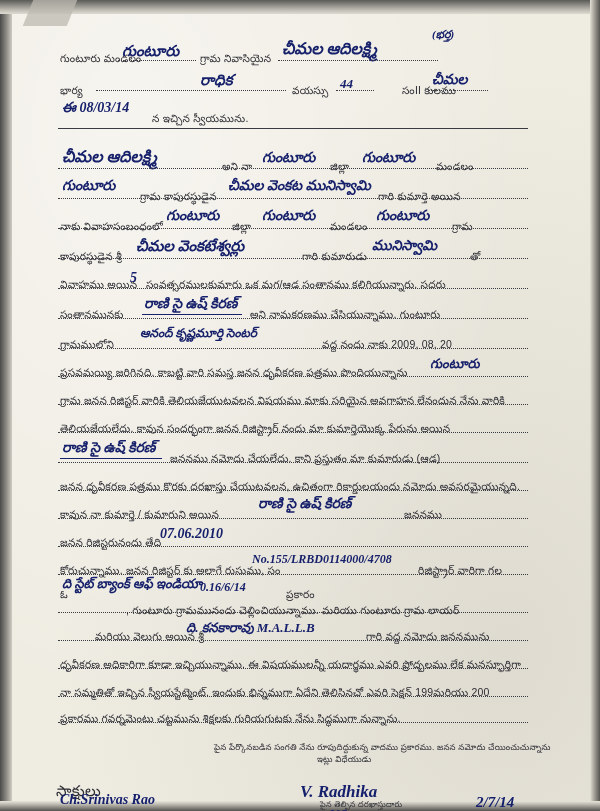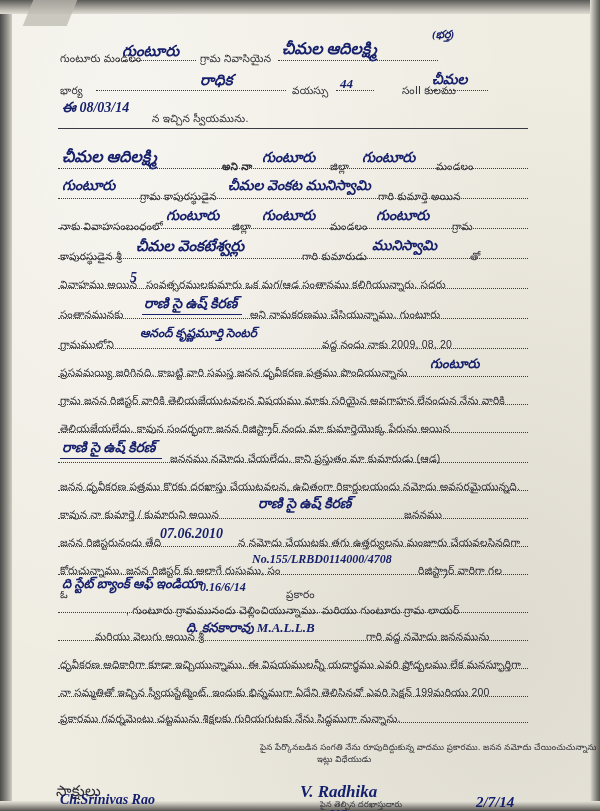--- a/index.html
+++ b/index.html
@@ -145,21 +145,21 @@
   <div class="line-printed" style="left:378px; top:84px;margin-left:24px;">సంII కులము</div>
   <div class="hand" style="left:432px; top:72px; font-size:14px;">చీమల</div>
   <div class="dots" style="left:428px; top:90px; width:60px;"></div>
 
   <div class="hand" style="left:62px; top:100px; font-size:14px;">ఈ 08/03/14</div>
   <div class="line-printed" style="left:152px; top:112px;">న ఇచ్చిన స్వీయమును.</div>
 
   <div class="rule" style="left:58px; top:128px; width:470px;"></div>
 
   <div class="hand" style="left:62px; top:148px; font-size:16px;">చీమల ఆదిలక్ష్మి</div>
-  <div class="line-printed" style="left:222px; top:160px;font-weight:bold;">అని నా</div>
+  <div class="line-printed" style="left:222px; top:160px;">అని నా</div>
   <div class="hand" style="left:262px; top:150px; font-size:14px;">గుంటూరు</div>
   <div class="line-printed" style="left:330px; top:160px;">జిల్లా</div>
   <div class="hand" style="left:362px; top:150px; font-size:14px;">గుంటూరు</div>
   <div class="line-printed" style="left:436px; top:160px;">మండలం</div>
   <div class="dots" style="left:58px; top:168px; width:470px;"></div>
 
   <div class="hand" style="left:62px; top:178px; font-size:14px;">గుంటూరు</div>
   <div class="line-printed" style="left:140px; top:190px;">గ్రామ కాపురస్థుడైన</div>
   <div class="hand" style="left:228px; top:178px; font-size:14px;">చీమల వెంకట మునిస్వామి</div>
   <div class="line-printed" style="left:378px; top:190px;">గారి కుమార్తె అయిన</div>
@@ -215,21 +215,20 @@
   <div class="line-printed" style="left:60px; top:480px;">జనన ధృవీకరణ పత్రము కొరకు దరఖాస్తు చేయుటవలన, ఉచితంగా రికార్డులయందు నమోదు అవసరమైయున్నది.</div>
   <div class="dots" style="left:58px; top:490px; width:470px;"></div>
 
   <div class="line-printed" style="left:60px; top:508px;">కావున నా కుమార్తె / కుమారుని అయిన</div>
   <div class="hand" style="left:258px; top:496px; font-size:14px;">రాణి సై ఉష్ కిరణ్</div>
   <div class="line-printed" style="left:404px; top:508px;text-align:center;">జననము</div>
   <div class="dots" style="left:58px; top:518px; width:470px;"></div>
 
   <div class="line-printed" style="left:60px; top:536px;">జనన రిజిస్టరునందు తేది</div>
   <div class="hand" style="left:160px; top:526px; font-size:14px;">07.06.2010</div>
-  <div class="line-printed" style="left:238px; top:536px;">న నమోదు చేయుటకు తగు ఉత్తర్వులను మంజూరు చేయవలసినదిగా</div>
   <div class="dots" style="left:58px; top:546px; width:470px;"></div>
 
   <div class="line-printed" style="left:60px; top:564px;">కోరుచున్నాము. జనన రిజిస్టర్ కు అలాగే రుసుము, సం</div>
   <div class="hand" style="left:252px; top:552px; font-size:12px;">No.155/LRBD0114000/4708</div>
   <div class="line-printed" style="left:418px; top:564px;">రిజిస్ట్రార్ వారిగా గల</div>
   <div class="dots" style="left:58px; top:574px; width:470px;"></div>
 
   <div class="line-printed" style="left:60px; top:588px;">ఓ</div>
   <div class="hand" style="left:200px; top:580px; font-size:12px;">0.16/6/14</div>
   <div class="line-printed" style="left:286px; top:588px;">ప్రకారం</div>
@@ -245,21 +244,21 @@
 
   <div class="line-printed" style="left:60px; top:658px;">ధృవీకరణ అధికారిగా కూడా ఇచ్చియున్నాము. ఈ విషయములన్నీ యదార్థము ఎవరి ప్రోద్బలము లేక మనస్ఫూర్తిగా</div>
   <div class="dots" style="left:58px; top:668px; width:470px;"></div>
 
   <div class="line-printed" style="left:60px; top:686px;">నా సమ్మతితో ఇచ్చిన స్వీయస్టేట్మెంట్. ఇందుకు భిన్నముగా ఏదేని తెలిసినచో ఎవరి సెక్షన్ 199మరియు 200</div>
   <div class="dots" style="left:58px; top:696px; width:470px;"></div>
 
   <div class="line-printed" style="left:60px; top:712px;">ప్రకారము గవర్నమెంటు చట్టమును శిక్షలకు గురియగుటకు నేను సిద్ధముగా నున్నాను.</div>
   <div class="dots" style="left:58px; top:722px; width:470px;"></div>
 
-  <div class="line-printed" style="left:214px; top:742px; font-size:8.5px;margin-left:46px;">పైన పేర్కొనబడిన సంగతి నేను రూపుదిద్దుకున్న వాదము ప్రకారము. జనన నమోదు చేయించుచున్నాను</div>
+  <div class="line-printed" style="left:214px; top:742px; font-size:8.5px;">పైన పేర్కొనబడిన సంగతి నేను రూపుదిద్దుకున్న వాదము ప్రకారము. జనన నమోదు చేయించుచున్నాను</div>
   <div class="line-printed" style="left:317px; top:754px; font-size:8.5px;">ఇట్లు విధేయుడు</div>
 
   <div class="line-printed" style="left:56px; top:782px; font-size:15px;">సాక్షులు</div>
   <div class="sig" style="left:60px; top:792px; font-size:14px;">Ch.Srinivas Rao</div>
 
   <div class="sig" style="left:300px; top:782px; font-size:17px;">V. Radhika</div>
   <div class="line-printed" style="left:320px; top:800px; font-size:8px;">పైన తెల్పిన దరఖాస్తుదారు</div>
 
   <div class="sig" style="left:330px; top:806px; font-size:13px;">V.S.</div>
 

